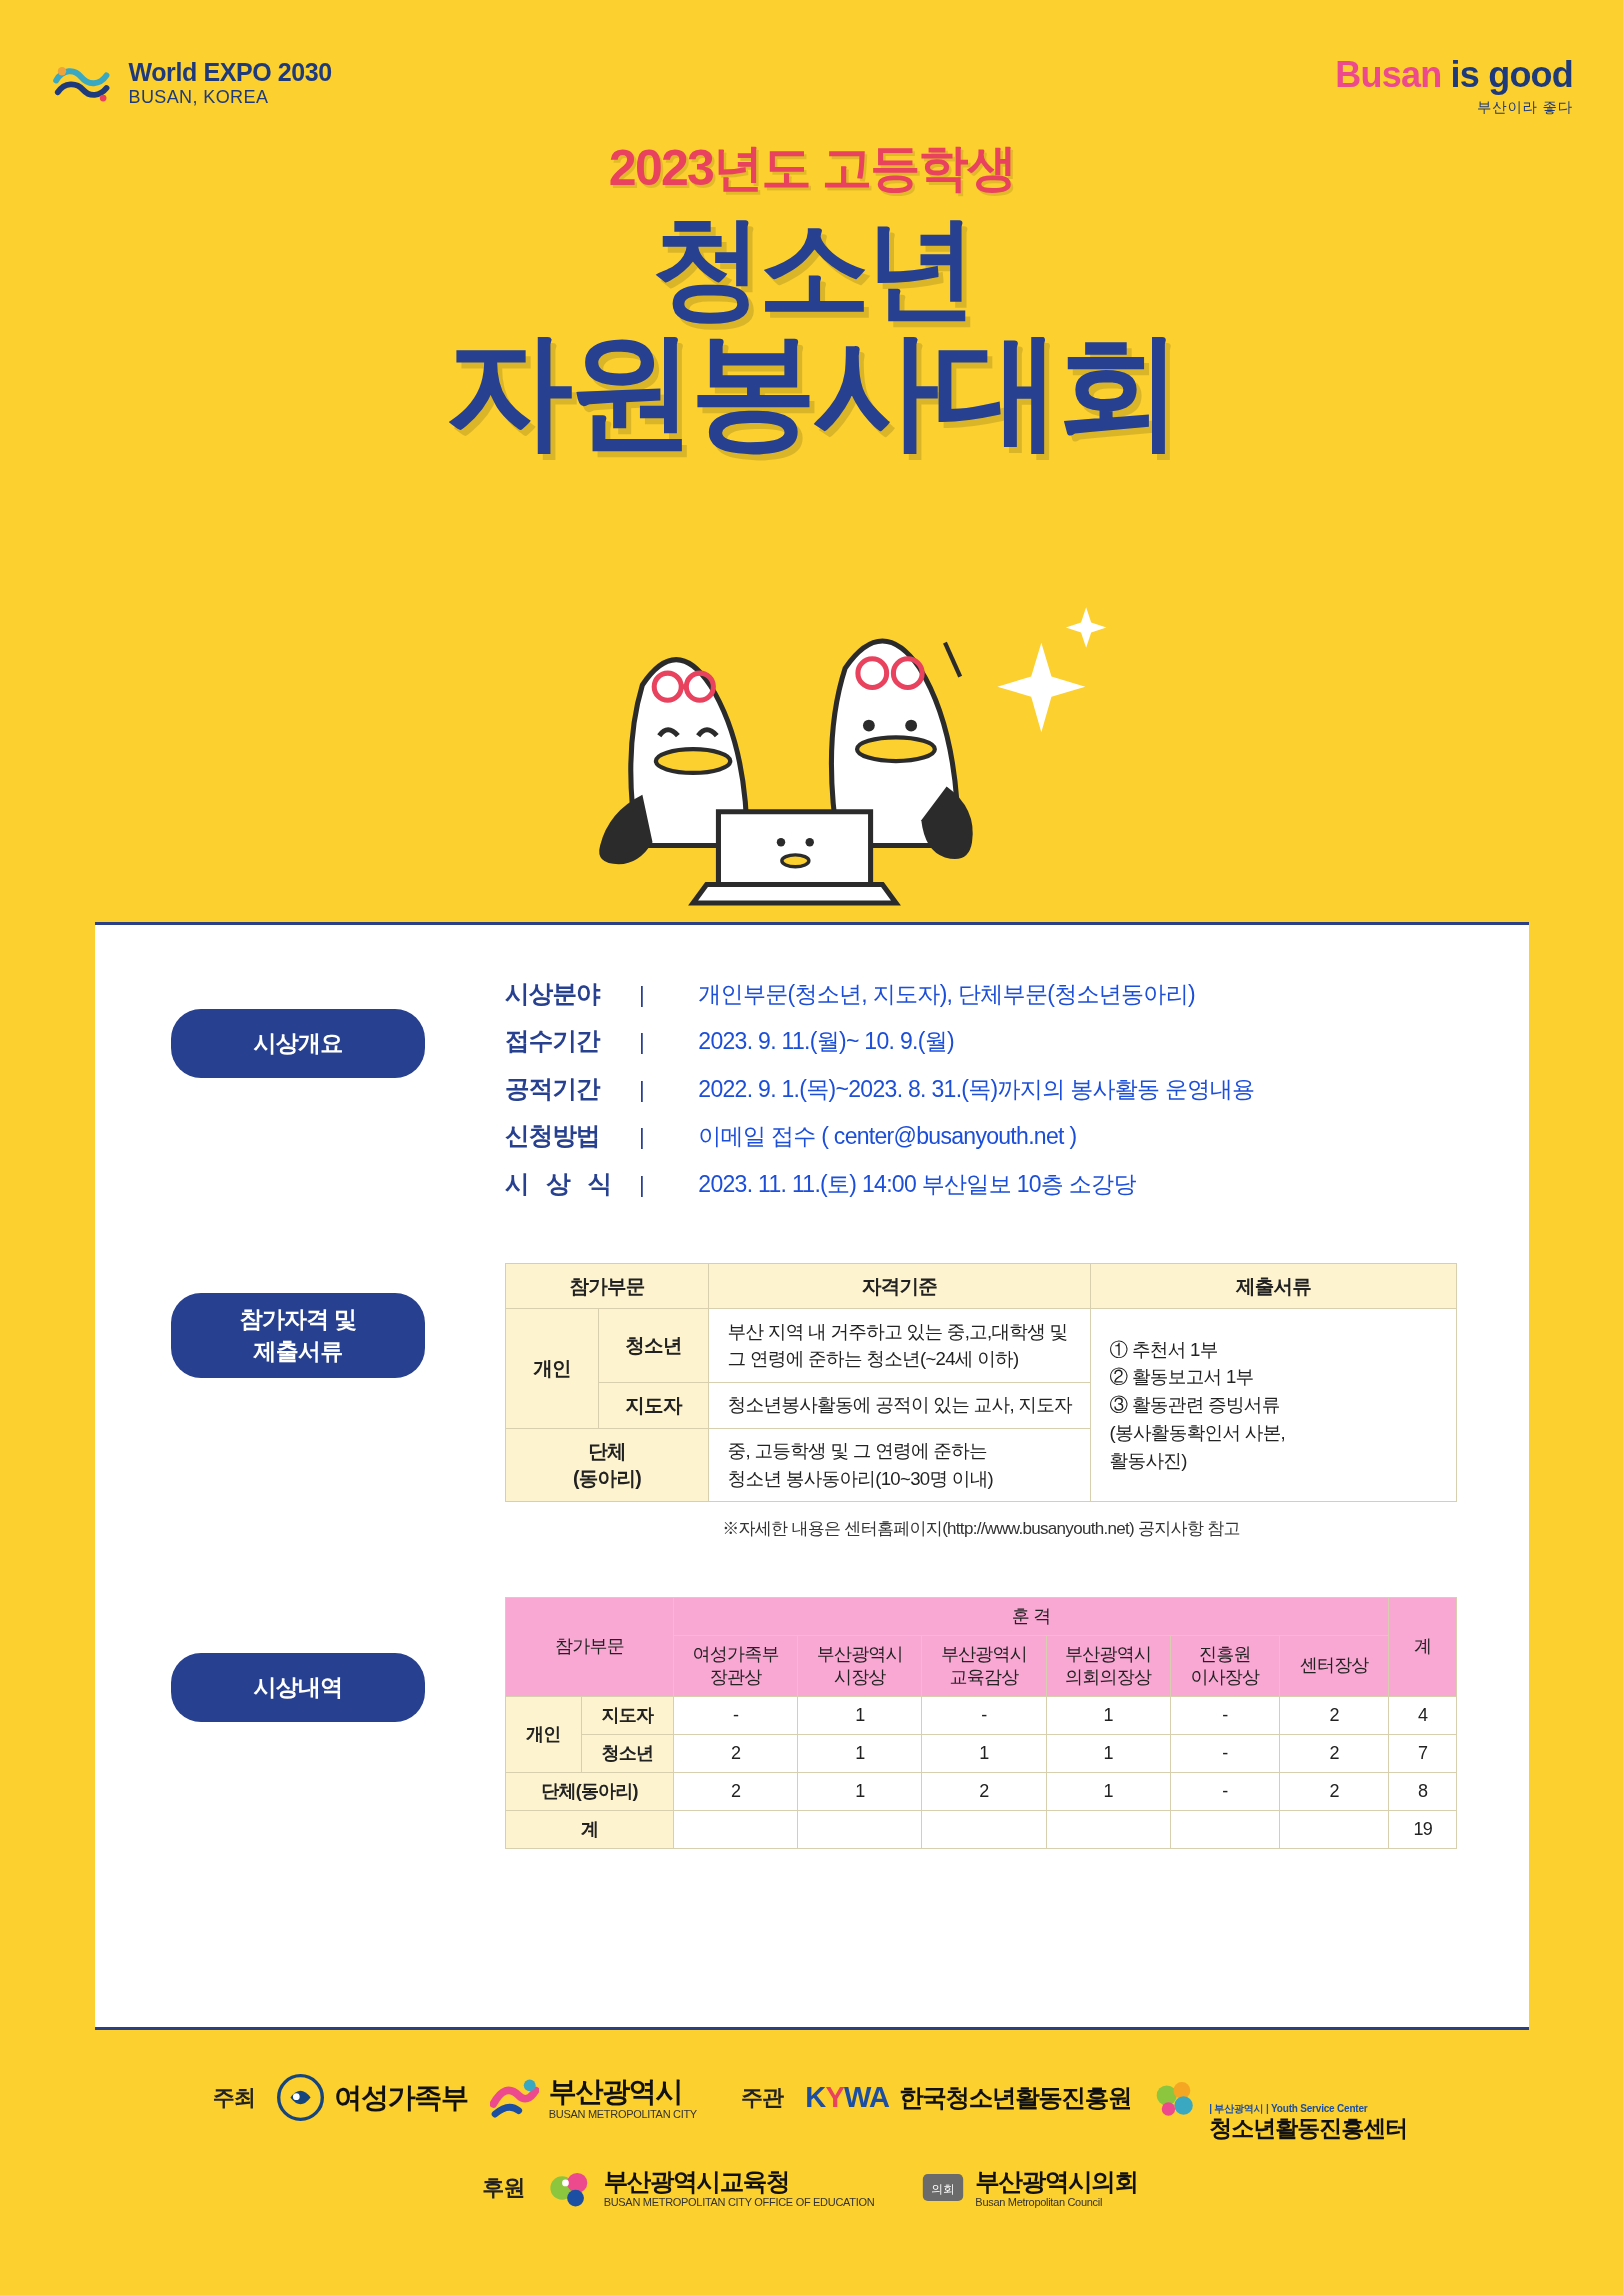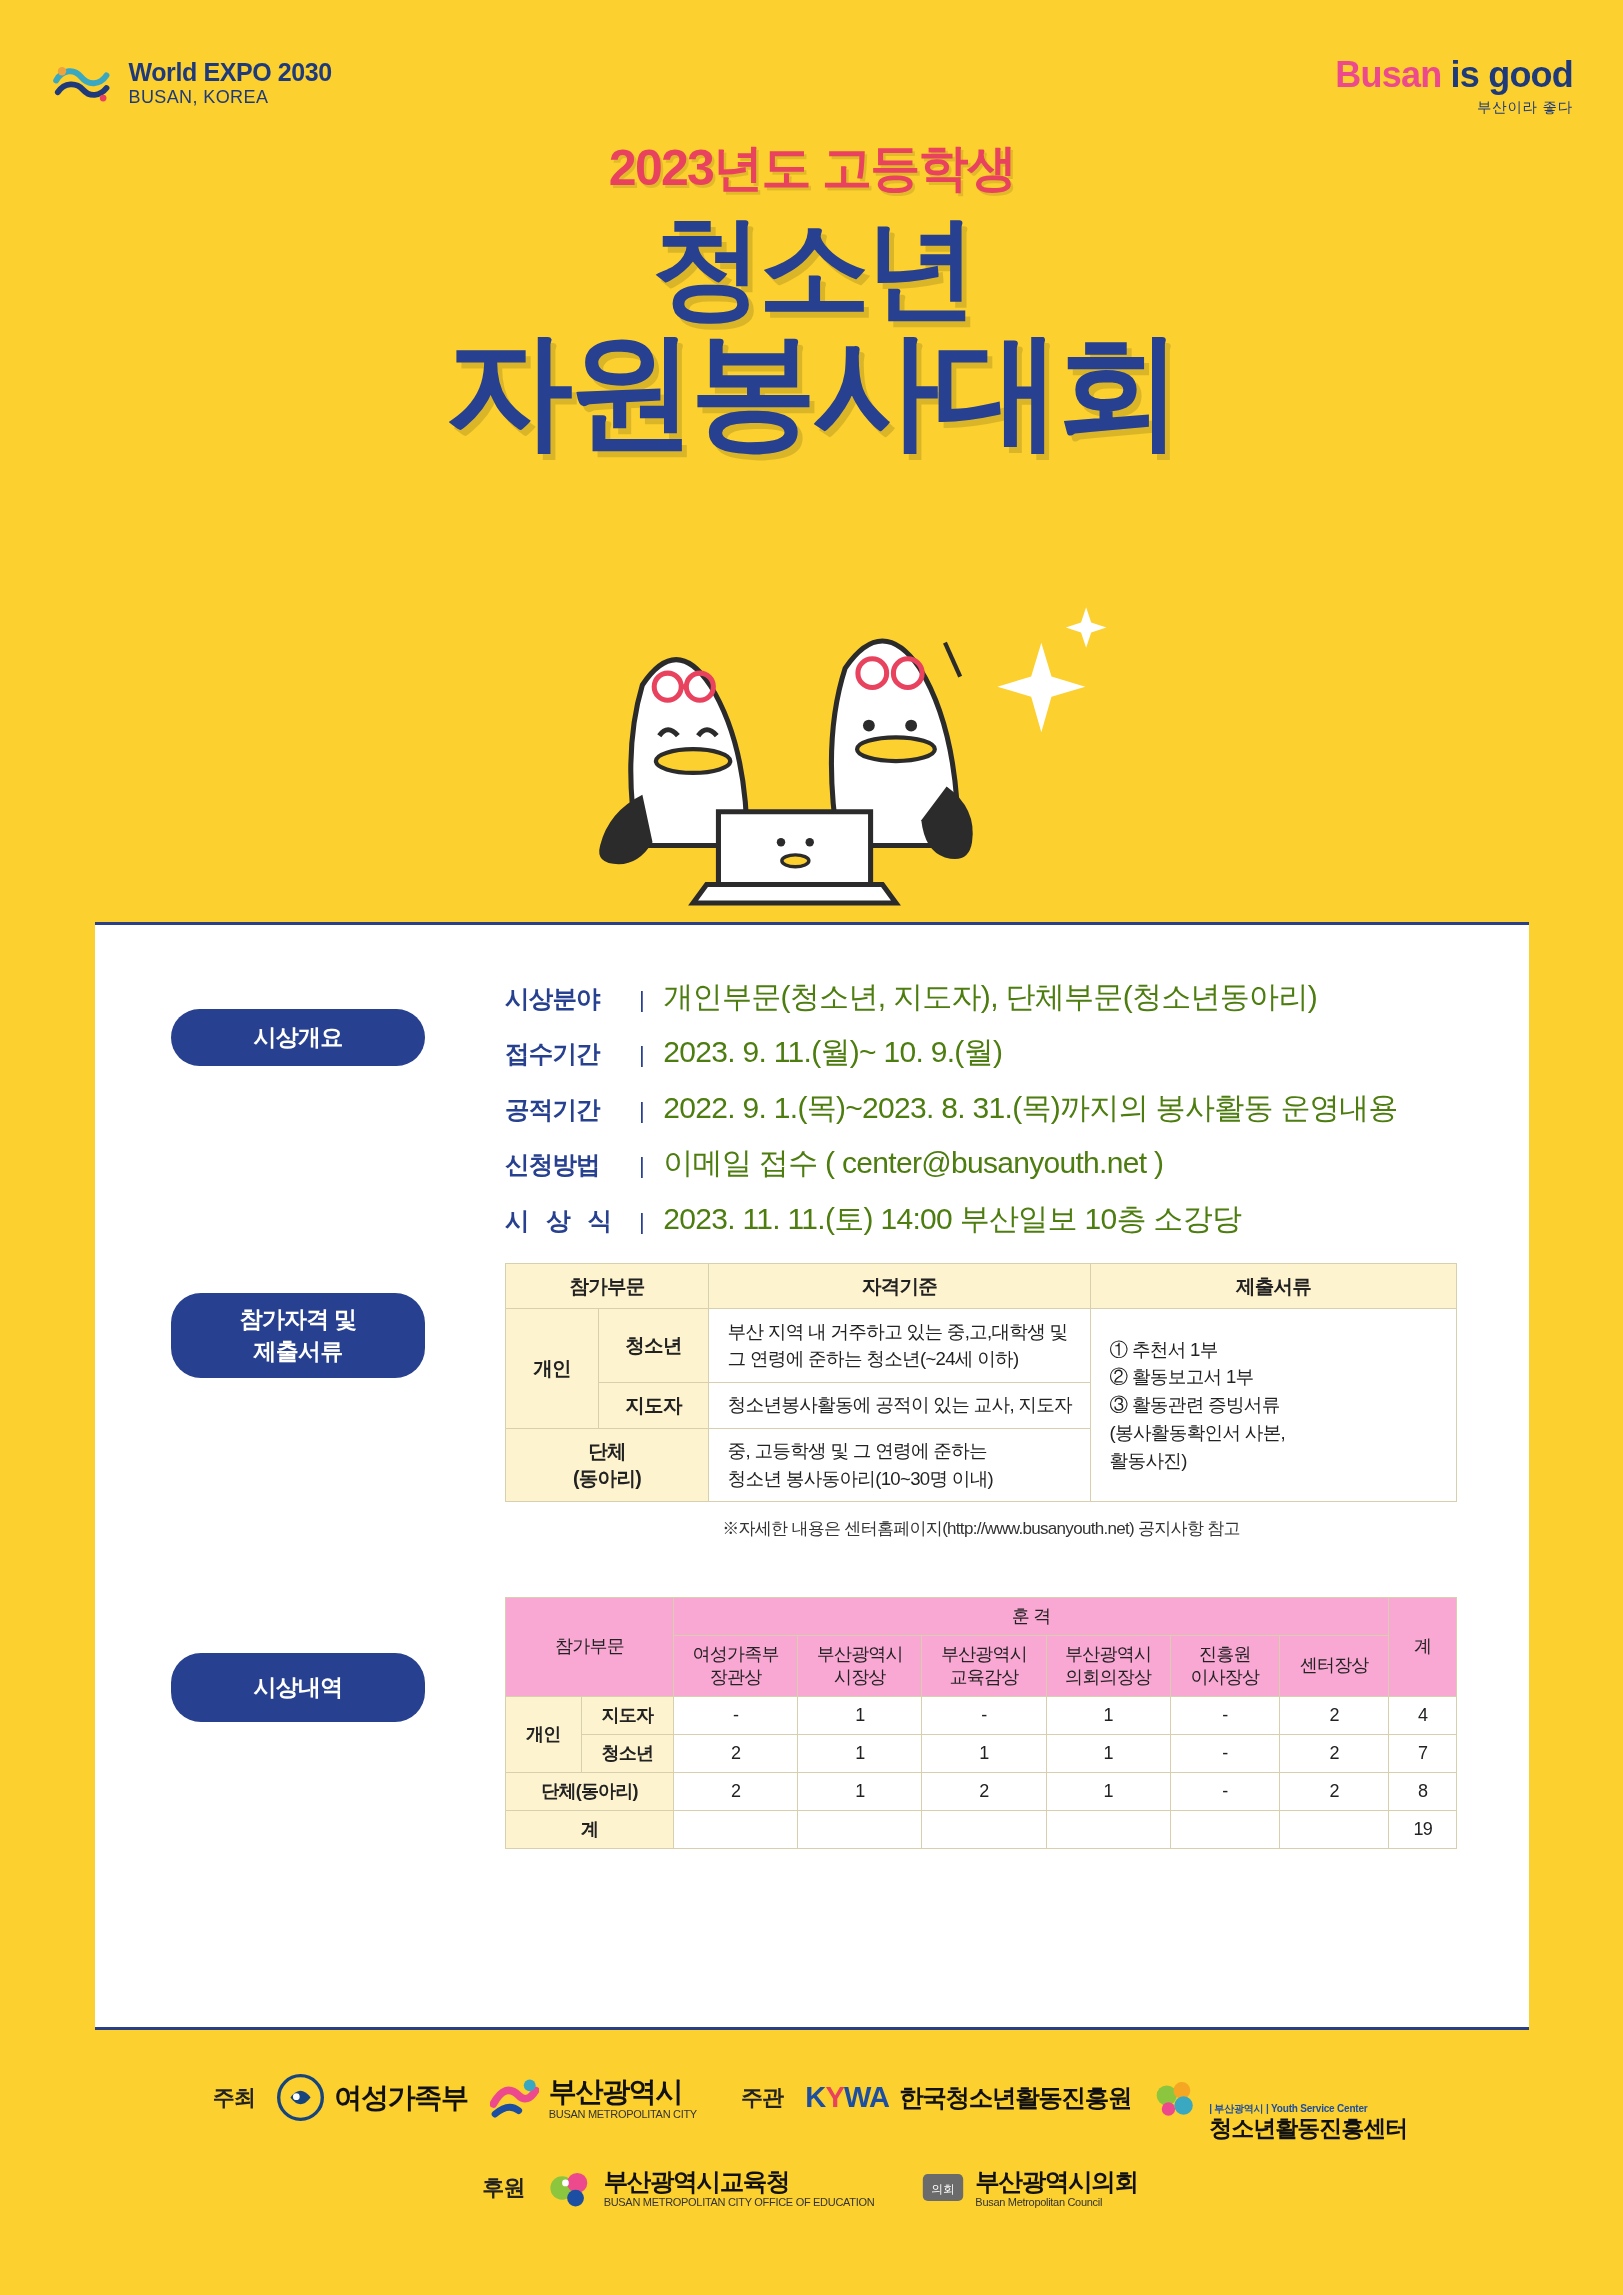--- a/index.html
+++ b/index.html
@@ -99,33 +99,33 @@
     letter-spacing: -0.8px;
     text-align: center;
     display: flex;
     align-items: center;
     justify-content: center;
     line-height: 1.35;
   }
 
   
   .sec-overview { position: absolute; top: 52px; left: 76px; width: 1286px; display: flex; }
-  .sec-overview .badge { width: 254px; height: 57px; flex: none; margin-top: 32px; text-align: right; }
+  .sec-overview .badge { width: 254px; height: 69px; flex: none; margin-top: 32px; text-align: right; }
   .overview-list { margin-left: 80px; }
   .ov-row { display: flex; align-items: baseline; margin-bottom: 14.4px; }
   .ov-label {
     width: 129px;
     font-size: 24.5px;
     font-weight: bold;
     color: #27408f;
     letter-spacing: -0.8px;
   }
   .ov-label.spaced { letter-spacing: 5px; }
   .ov-sep { color: #27408f; font-size: 22px; margin: 0 18.6px 0 5px; }
-  .ov-value { font-size: 30px; color: #4d7c0f; letter-spacing: -0.7px; }
+  .ov-value { font-size: 23px; color: #1d4ed8; letter-spacing: -0.7px; margin-left: 35px; }
 
   
   .sec-qual { position: absolute; top: 338px; left: 76px; width: 1286px; display: flex; }
   .sec-qual .badge { width: 254px; height: 85px; flex: none; margin-top: 30px; }
   .qual-wrap { margin-left: 80px; width: 952px; }
 
   table { border-collapse: collapse; width: 100%; }
   .tbl td, .tbl th {
     border: 0.8px solid #d8cfae;
     font-size: 18.6px;

